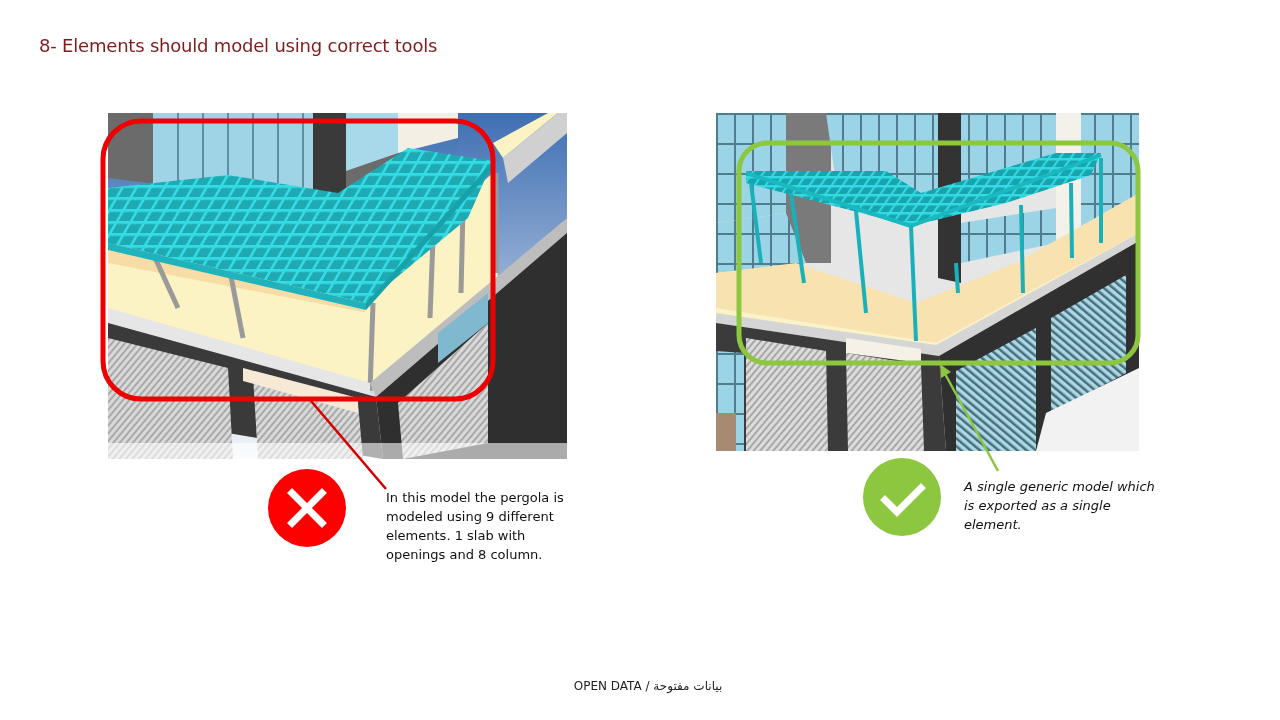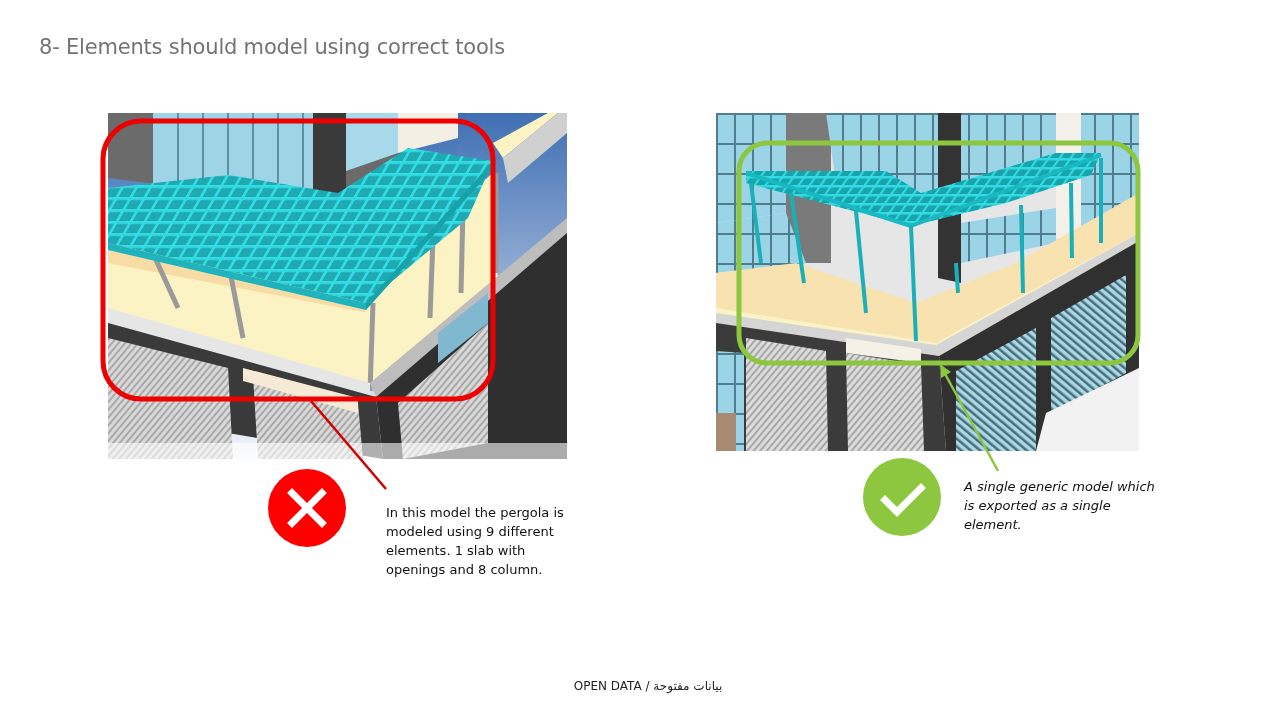--- a/index.html
+++ b/index.html
@@ -1,34 +1,34 @@
 <!DOCTYPE html>
 <html><head>
 <meta charset="utf-8">
 <style>
   * { box-sizing: border-box; margin: 0; padding: 0; }
   html, body { width: 1280px; height: 720px; background: #ffffff; overflow: hidden; }
   body { position: relative; font-family: "Liberation Sans", "DejaVu Sans", sans-serif; color: #000; }
 
   .slide-title {
     position: absolute; left: 39px; top: 35px;
-    font-size: 21px; font-weight: normal; color: #737373;
+    font-size: 18px; font-weight: normal; color: #7f1d1d;
     font-family: "DejaVu Sans", sans-serif; letter-spacing: -0.2px;
   }
 
   .figure { position: absolute; overflow: hidden; }
   #fig-left { left: 108px; top: 113px; width: 459px; height: 346px;
     background: linear-gradient(180deg, #3f6fb3 0%, #7fa2cf 45%, #c9d7ea 75%, #f4f6fa 100%); }
   #fig-right { left: 716px; top: 113px; width: 423px; height: 338px; background: #e9e9e9; }
 
   .caption {
     position: absolute; font-family: "DejaVu Sans", sans-serif; font-size: 13px;
     line-height: 19px; color: #111;
   }
-  #caption-bad { left: 386px; top: 488px; width: 200px; margin-top: 15px; }
+  #caption-bad { left: 386px; top: 488px; width: 200px; }
   #caption-good { left: 964px; top: 477px; width: 200px; font-style: italic; }
 
   .status-icon { position: absolute; border-radius: 50%; }
   #icon-bad { left: 268px; top: 469px; width: 78px; height: 78px; background: #ff0000; }
   #icon-good { left: 863px; top: 458px; width: 78px; height: 78px; background: #8dc63f; }
 
   .overlay { position: absolute; left: 0; top: 0; width: 1280px; height: 720px; pointer-events: none; }
 
   .footer {
     position: absolute; left: 8px; width: 1280px; top: 679px; text-align: center;

